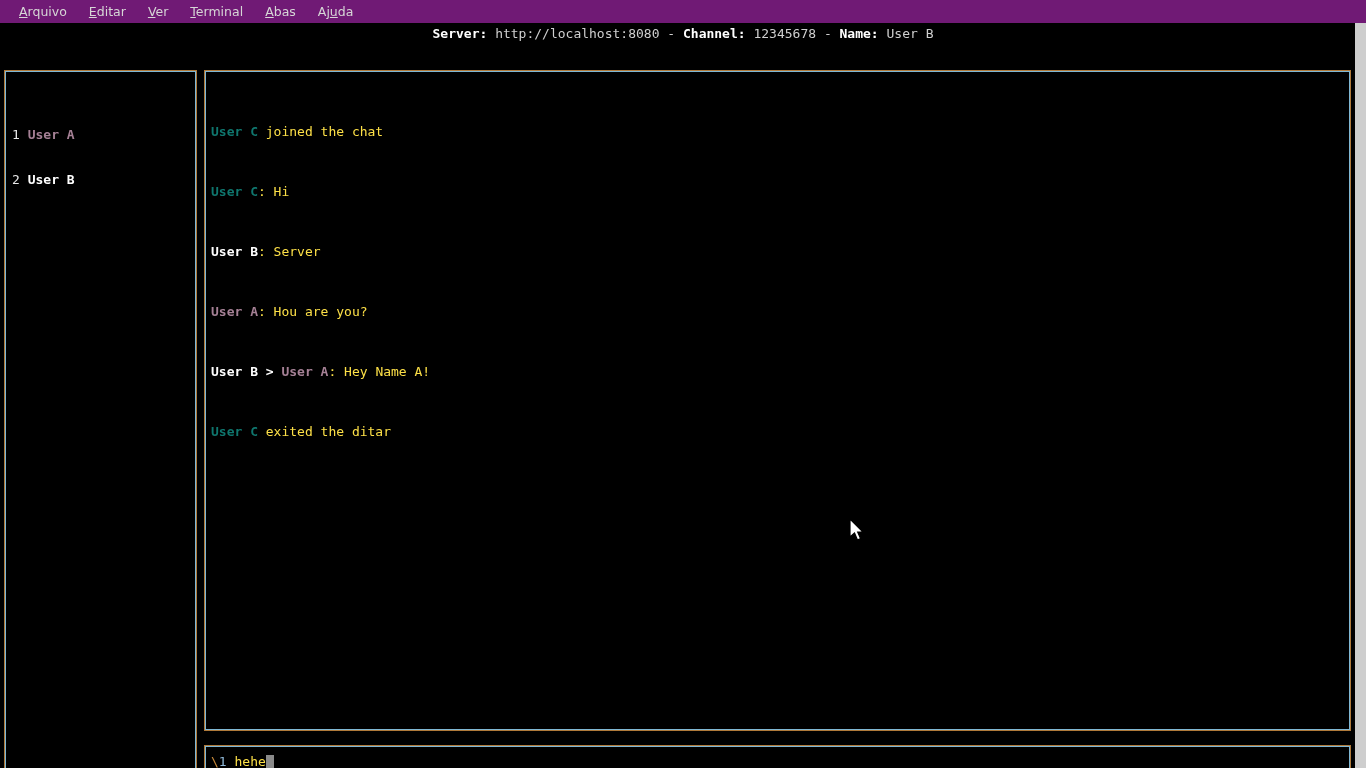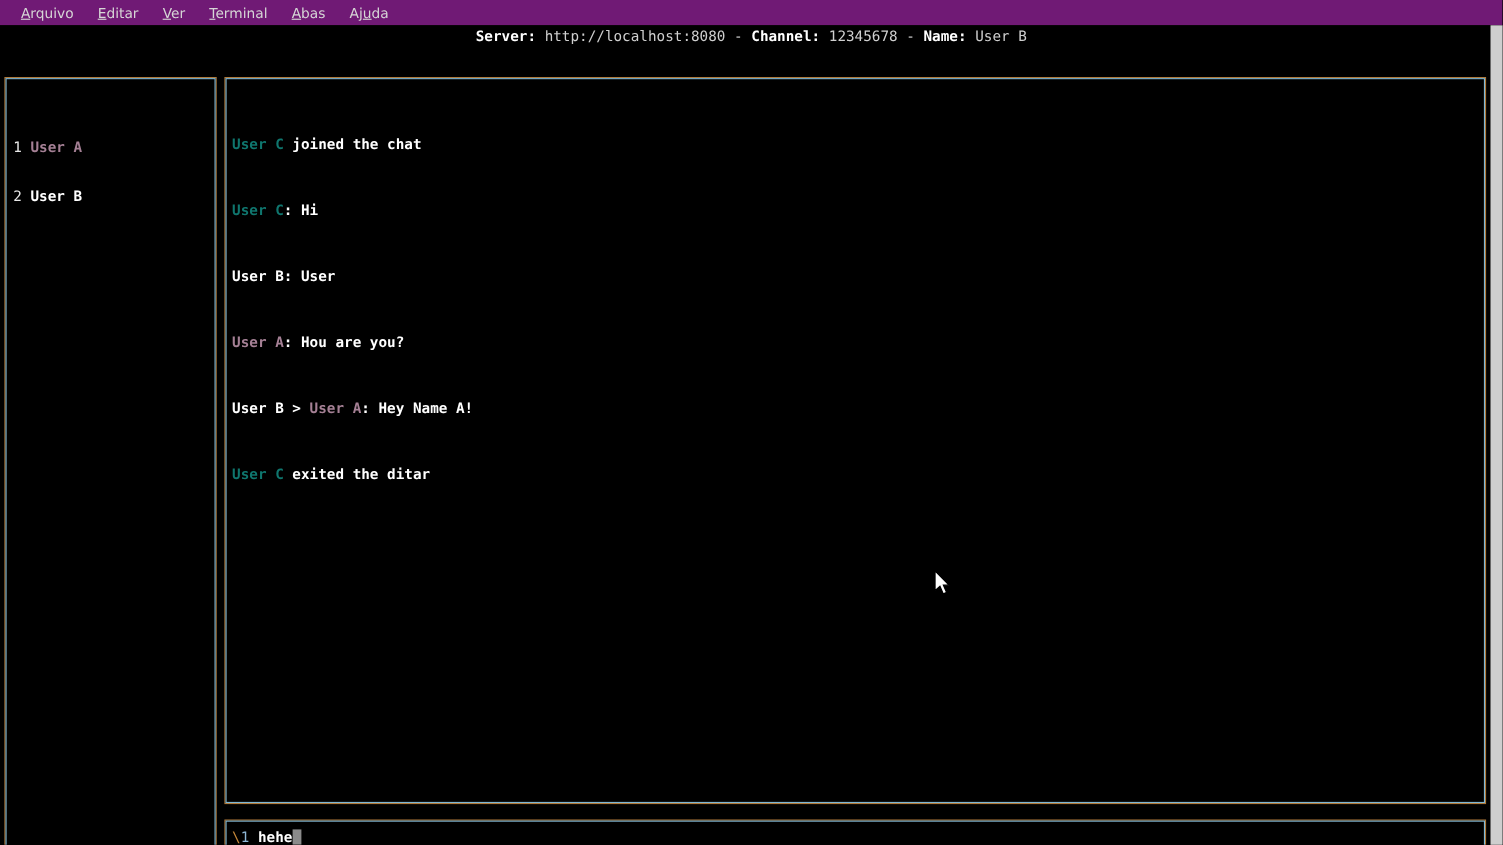--- a/index.html
+++ b/index.html
@@ -84,21 +84,21 @@
 
   .chat-log { position:absolute; left:5px; top:7px; }
   .chat-row { height:15px; }
 
   .input-row { position:absolute; left:5px; top:7px; }
 
   
   .c-red     { color:#0f766e; font-weight:bold; }
   .c-purple  { color:#a58095; font-weight:bold; }
   .c-white   { color:#ffffff; font-weight:bold; }
-  .c-plain   { color:#ffffff; font-weight:bold; }
+  .c-plain   { color:#fde047; font-weight:normal; }
   .c-idx     { color:#e8e8e8; font-weight:normal; }
   .c-esc     { color:#c98a3a; }
   .c-num     { color:#8fb8d8; }
 
   .cursor-block {
     display:inline-block;
     width:8px; height:14px;
     background:#8a8a8a;
     vertical-align:-3px;
   }
@@ -145,21 +145,21 @@
   </div>
 
   <div class="panel" id="chat-panel">
     <div class="panel-inner">
       <div class="chat-log term-text">
 
         <div class="chat-row"><span class="c-red">User C</span><span class="c-plain"> joined the chat</span></div>
 
         <div class="chat-row"><span class="c-red">User C</span><span class="c-plain">: Hi</span></div>
 
-        <div class="chat-row"><span class="c-white">User B</span><span class="c-plain">: User</span></div>
+        <div class="chat-row"><span class="c-white">User B</span><span class="c-plain">: Server</span></div>
 
         <div class="chat-row"><span class="c-purple">User A</span><span class="c-plain">: Hou are you?</span></div>
 
         <div class="chat-row"><span class="c-white">User B</span><span class="c-white"> &gt; </span><span class="c-purple">User A</span><span class="c-plain">: Hey Name A!</span></div>
 
         <div class="chat-row"><span class="c-red">User C</span><span class="c-plain"> exited the ditar</span></div>
 
       </div>
     </div>
   </div>

